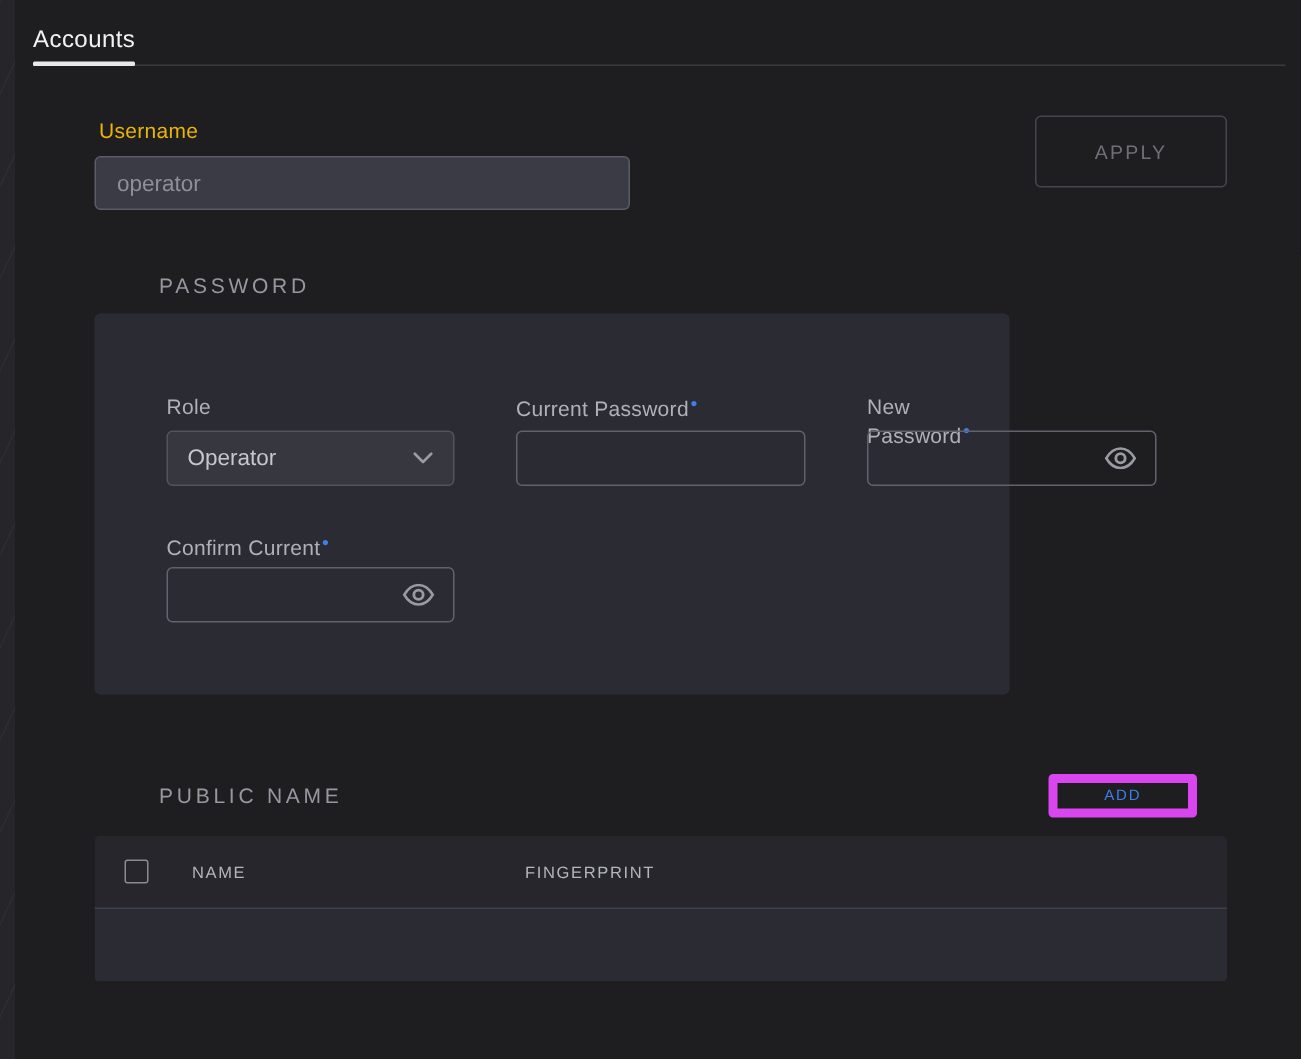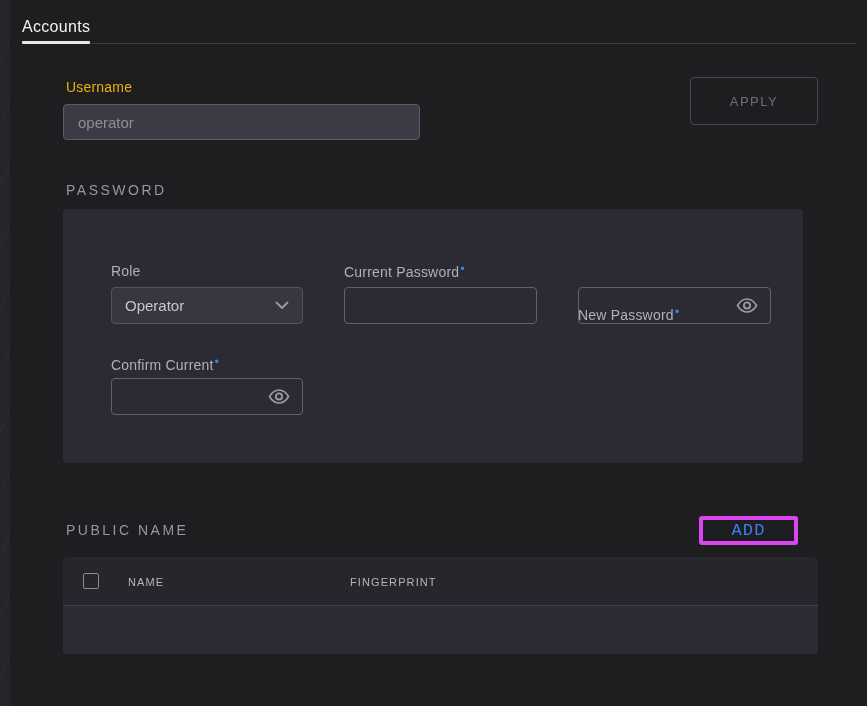--- a/index.html
+++ b/index.html
@@ -84,47 +84,48 @@
     font-family: "Liberation Sans", "DejaVu Sans", sans-serif;
     cursor: default;
   }
 
   
   .section-heading {
     position: absolute;
     color: #97979f;
     font-size: 14px;
     letter-spacing: 2.5px;
+    margin-left: 40px;
   }
   .password-heading { left: 66px; top: 182px; }
   .publickeys-heading { left: 66px; top: 522px; }
 
   
   .password-panel {
     position: absolute;
     left: 63px; top: 209px;
-    width: 740px; height: 254px;
+    width: 610px; height: 254px;
     background: #2b2b33;
     border-radius: 4px;
   }
   .panel-label {
     position: absolute;
     color: #b0b0b9;
     font-size: 14px;
     letter-spacing: 0.2px;
   }
   .required-dot {
     color: #3f7fe8;
     font-size: 13px;
     vertical-align: 4px;
     margin-left: 1px;
   }
   .role-label            { left: 48px;  top: 54px; }
   .current-pass-label    { left: 281px; top: 52px; }
-  .new-pass-label        { left: 515px; top: 54px; margin-top: 41px; }
+  .new-pass-label        { left: 515px; top: 54px; }
   .confirm-pass-label    { left: 48px;  top: 145px; }
 
   .role-select {
     position: absolute;
     left: 48px; top: 78px;
     width: 192px; height: 37px;
     background: #37373f;
     border: 1px solid #53535c;
     border-radius: 4px;
     display: flex;
@@ -171,26 +172,26 @@
     cursor: pointer;
     padding: 0;
   }
 
   
   .add-button {
     position: absolute;
     left: 699px; top: 516px;
     width: 99px; height: 29px;
     background: transparent;
-    border: 4px solid #d946ef;
+    border: 6px solid #d946ef;
     border-radius: 3px;
     color: #3d7ef0;
-    font-size: 17px;
+    font-size: 10px;
     letter-spacing: 1.2px;
-    font-family: Liberation Mono, monospace;
+    font-family: Liberation Sans, sans-serif;
     cursor: pointer;
   }
   .keys-table {
     position: absolute;
     left: 63px; top: 557px;
     width: 755px; height: 98px;
     border-radius: 4px;
     overflow: hidden;
   }
   .keys-header-row {

